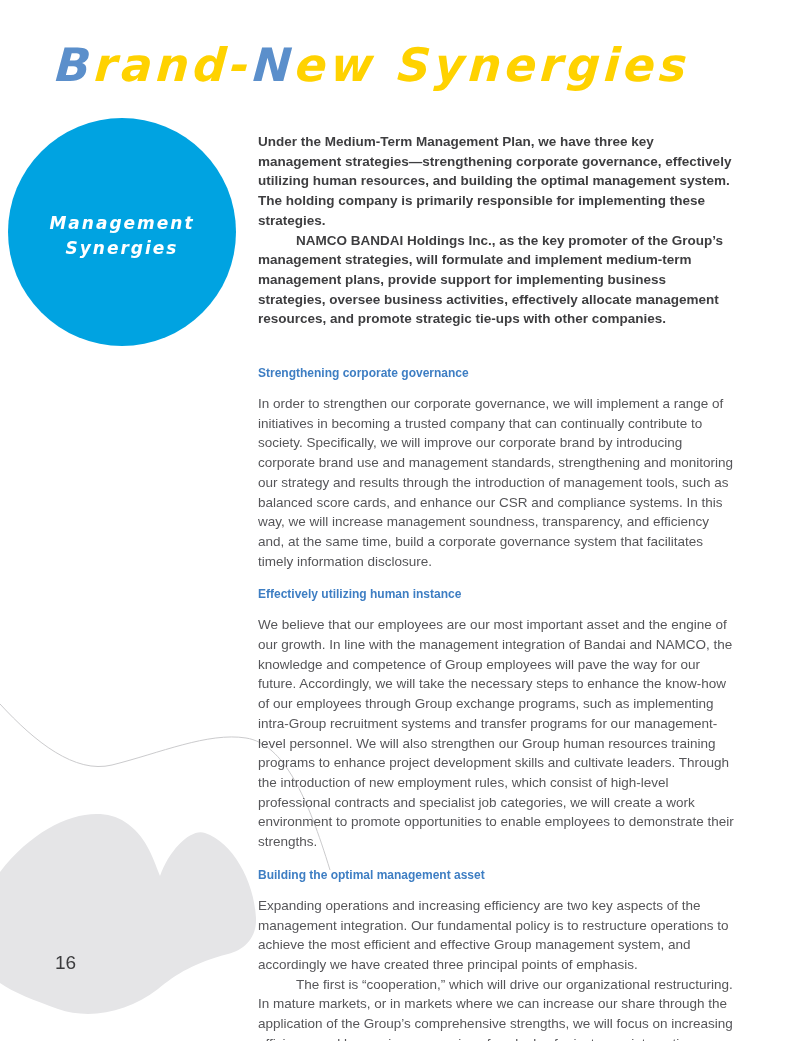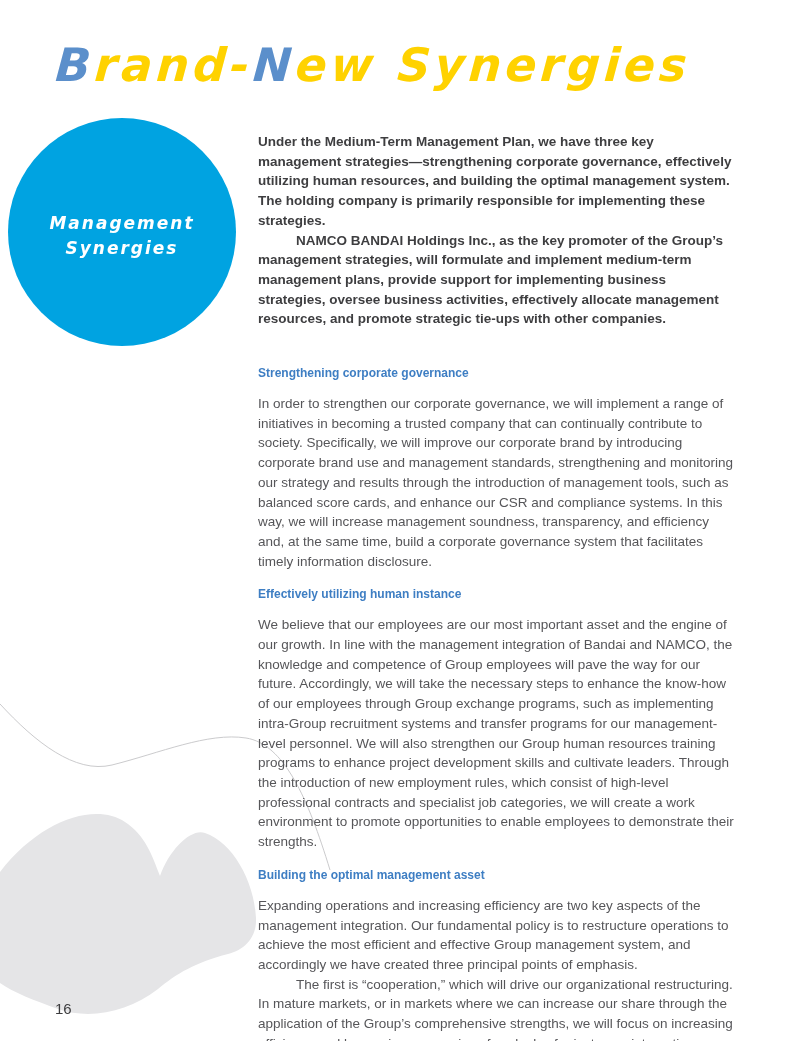--- a/index.html
+++ b/index.html
@@ -58,22 +58,22 @@
   .content h2.first{margin-top:32px;}
   
   .waves{
     position:absolute;left:0;top:690px;width:360px;height:351px;
     pointer-events:none;
   }
   .wave-line{fill:none;stroke:var(--wave-line,#cbcbcd);stroke-width:1;}
   .wave-fill{fill:var(--wave-fill,#e5e5e7);stroke:none;}
   
   .pagenum{
-    position:absolute;left:55px;top:1000px;
-    font-size:15px;color:var(--pagenum-text,#3c3c3e);
+    position:absolute;left:55px;top:952px;
+    font-size:19px;color:var(--pagenum-text,#3c3c3e);
   }
 </style>
 </head>
 <body>
 
 <div class="page">
 
   <h1 class="title"><span class="seg-blue">B</span><span class="seg-yellow">rand-</span><span class="seg-blue">N</span><span class="seg-yellow">ew </span><span class="seg-yellow">Synergies</span></h1>
 
   <div class="circle">

